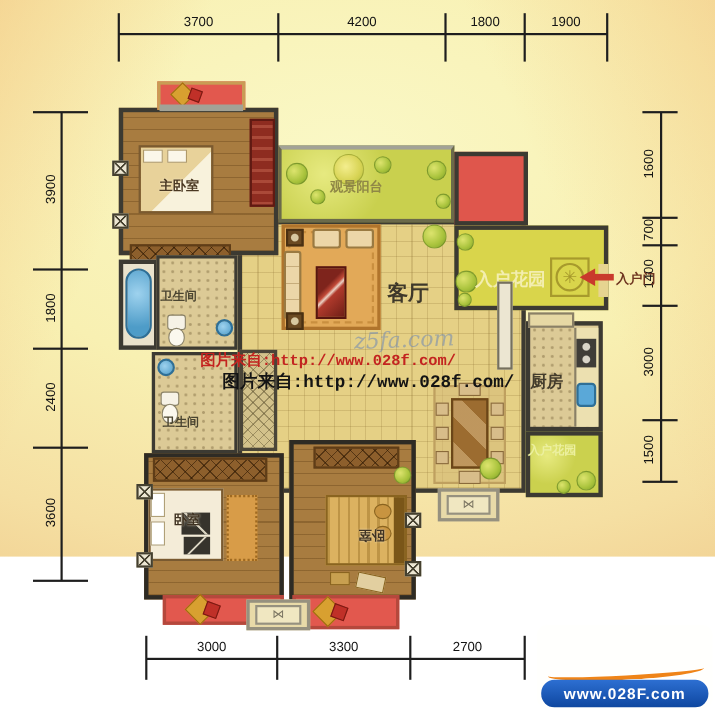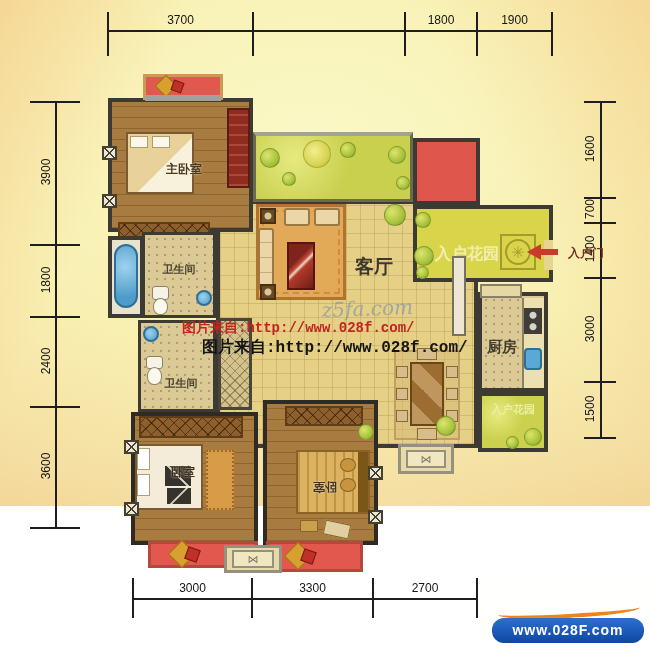--- a/index.html
+++ b/index.html
@@ -9,21 +9,21 @@
     font-family:"Liberation Sans",sans-serif;
     background:
       linear-gradient(115deg, rgba(243,196,128,.55) 0%, rgba(243,196,128,0) 22%),
       linear-gradient(245deg, rgba(243,196,128,.50) 0%, rgba(243,196,128,0) 26%),
       radial-gradient(ellipse 120% 95% at 48% 28%, #faf8c6 0%, #f8f0b2 45%, #f5dfa2 75%, #f0cb8c 100%);
   }
   .abs{position:absolute}
   .dim{background:#1e1e1e}
   .dimlbl{font-size:12px;color:#141414;text-align:center;white-space:nowrap}
   .rot{transform:rotate(-90deg)}
-  .rlabel{font-weight:bold;white-space:nowrap;text-align:center}
+  .rlabel{font-weight:bold;white-space:nowrap;}
   .wood{background-color:#a87c40;background-image:repeating-linear-gradient(0deg,rgba(72,42,6,.28) 0 1px,transparent 1px 11px)}
   .tile{background-color:#e5d085;background-image:repeating-linear-gradient(0deg,rgba(125,95,35,.20) 0 1px,transparent 1px 14px),repeating-linear-gradient(90deg,rgba(125,95,35,.20) 0 1px,transparent 1px 14px)}
   .bath{background-color:#dcca96;background-image:radial-gradient(circle,rgba(110,90,50,.40) 1px,transparent 1.6px);background-size:8px 8px}
   .greenf{background-color:#c9d04e;background-image:radial-gradient(circle at 25% 35%,rgba(255,255,170,.55),transparent 45%)}
   .xpat{background-color:#8d5f2c;background-image:repeating-linear-gradient(45deg,rgba(40,20,0,.55) 0 1px,transparent 1px 8px),repeating-linear-gradient(-45deg,rgba(40,20,0,.55) 0 1px,transparent 1px 8px);border:2px solid #5f3d17}
   .hatch{background-color:#d3c28b;background-image:repeating-linear-gradient(45deg,rgba(90,78,44,.45) 0 1px,transparent 1px 7px),repeating-linear-gradient(-45deg,rgba(90,78,44,.45) 0 1px,transparent 1px 7px)}
   .xbox{background:#ece6d2;border:2px solid #45402f;background-image:linear-gradient(45deg,transparent 43%,#45402f 47%,#45402f 53%,transparent 57%),linear-gradient(-45deg,transparent 43%,#45402f 47%,#45402f 53%,transparent 57%)}
   .plant{border-radius:50%;background:radial-gradient(circle at 35% 35%,#dde46e,#a9c33c 60%,#7c9f2a);border:1px solid rgba(90,120,30,.5)}
   .wall3{border:3px solid #3c3a32}
   .wall4{border:4px solid #3c3a32}
@@ -36,20 +36,21 @@
 
 <div id="stage">
 
   <div class="abs dim" style="left:108px;top:30px;width:444px;height:2px"></div>
   <div class="abs dim" style="left:107px;top:12px;width:2px;height:44px"></div>
   <div class="abs dim" style="left:252px;top:12px;width:2px;height:44px"></div>
   <div class="abs dim" style="left:404px;top:12px;width:2px;height:44px"></div>
   <div class="abs dim" style="left:476px;top:12px;width:2px;height:44px"></div>
   <div class="abs dim" style="left:551px;top:12px;width:2px;height:44px"></div>
   <div class="abs dimlbl" style="left:108px;top:13px;width:145px">3700</div>
+  <div class="abs dimlbl" style="left:253px;top:13px;width:152px">4200</div>
   <div class="abs dimlbl" style="left:405px;top:13px;width:72px">1800</div>
   <div class="abs dimlbl" style="left:477px;top:13px;width:75px">1900</div>
 
   <div class="abs dim" style="left:133px;top:598px;width:344px;height:2px"></div>
   <div class="abs dim" style="left:132px;top:578px;width:2px;height:40px"></div>
   <div class="abs dim" style="left:251px;top:578px;width:2px;height:40px"></div>
   <div class="abs dim" style="left:372px;top:578px;width:2px;height:40px"></div>
   <div class="abs dim" style="left:476px;top:578px;width:2px;height:40px"></div>
   <div class="abs dimlbl" style="left:133px;top:581px;width:119px">3000</div>
   <div class="abs dimlbl" style="left:252px;top:581px;width:121px">3300</div>
@@ -81,20 +82,21 @@
 
   <div class="abs tile wall4" style="left:216px;top:200px;width:262px;height:248px"></div>
 
   <div class="abs greenf" style="left:253px;top:132px;width:160px;height:70px;border:3px solid #6b6a4a;border-top:4px solid #a2a296"></div>
   <div class="abs plant" style="left:260px;top:148px;width:20px;height:20px"></div>
   <div class="abs" style="left:303px;top:140px;width:28px;height:28px;border-radius:50%;background:radial-gradient(circle at 40% 40%,#f4ee8e,#d8d455 60%,#aebc3a);border:1px solid rgba(140,150,40,.6)"></div>
   <div class="abs plant" style="left:340px;top:142px;width:16px;height:16px"></div>
   <div class="abs plant" style="left:282px;top:172px;width:14px;height:14px"></div>
   <div class="abs plant" style="left:388px;top:146px;width:18px;height:18px"></div>
   <div class="abs plant" style="left:396px;top:176px;width:14px;height:14px"></div>
+  <div class="abs rlabel" style="left:300px;top:162px;width:104px;font-size:12px;color:#8f8746">观景阳台</div>
 
   <div class="abs wall4" style="left:413px;top:138px;width:67px;height:67px;background:#df564c"></div>
 
   <div class="abs wall4" style="left:413px;top:205px;width:140px;height:77px;background:#d9d54b"></div>
   <div class="abs" style="left:500px;top:234px;width:36px;height:36px;border:2px solid #a79a2c;display:flex;align-items:center;justify-content:center">
     <div class="abs" style="left:3px;top:3px;right:3px;bottom:3px;border:2px solid #a79a2c;border-radius:50%"></div>
     <span style="color:#a79a2c;font-size:16px;position:relative">✳</span>
   </div>
   <div class="abs plant" style="left:415px;top:212px;width:16px;height:16px"></div>
   <div class="abs plant" style="left:414px;top:246px;width:20px;height:20px"></div>

